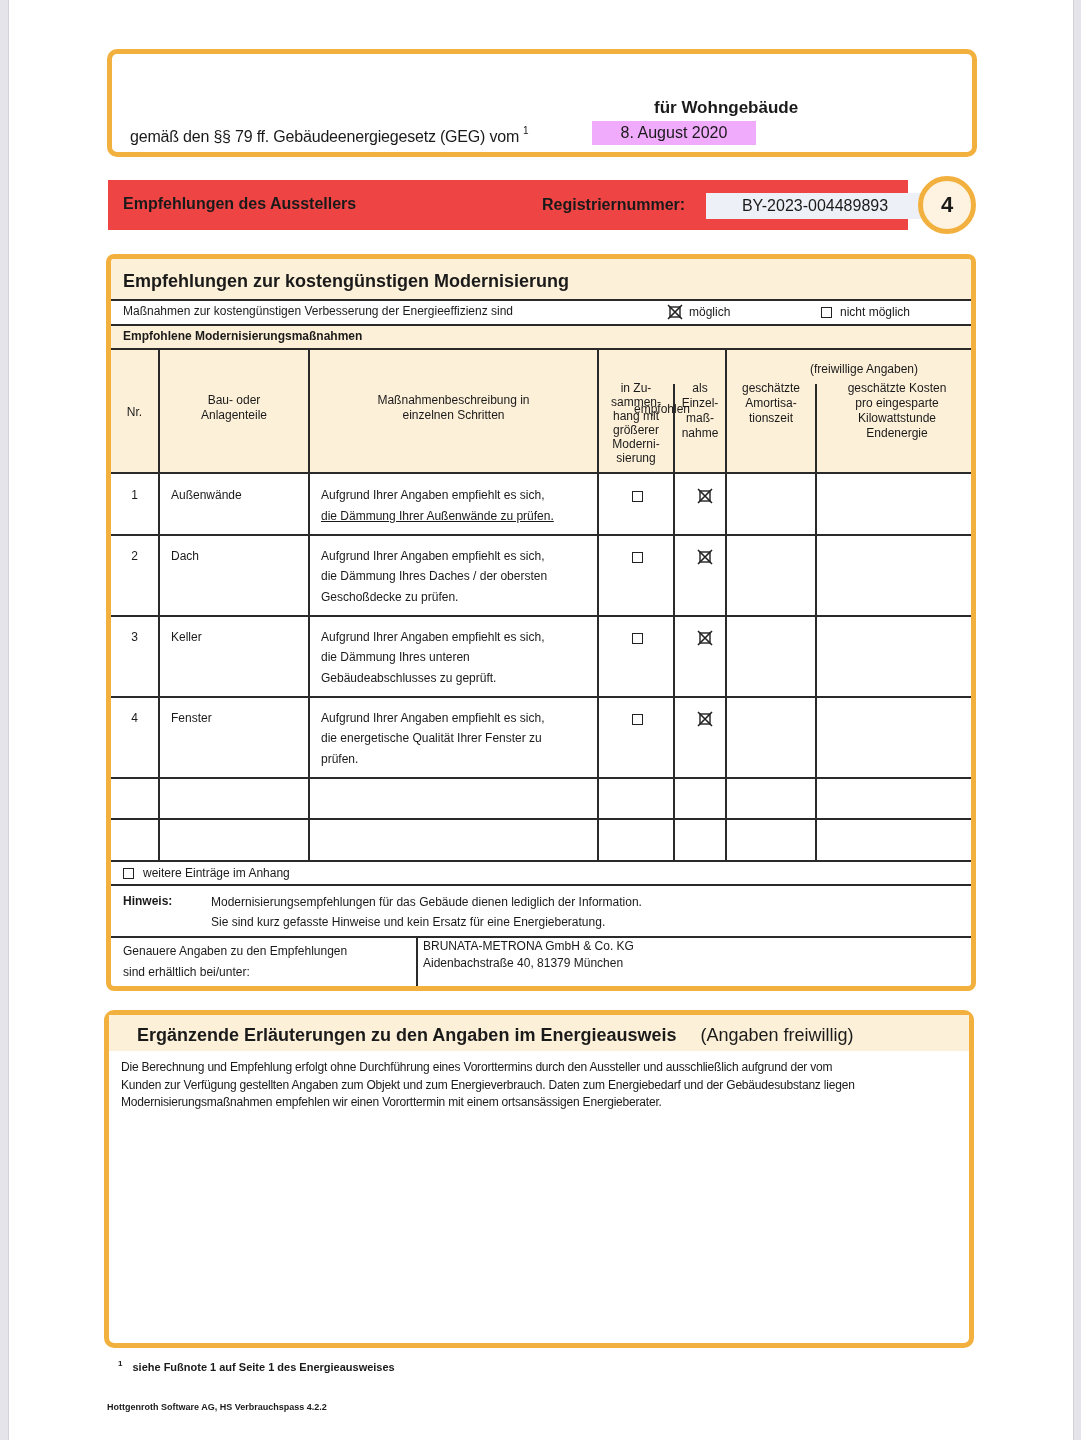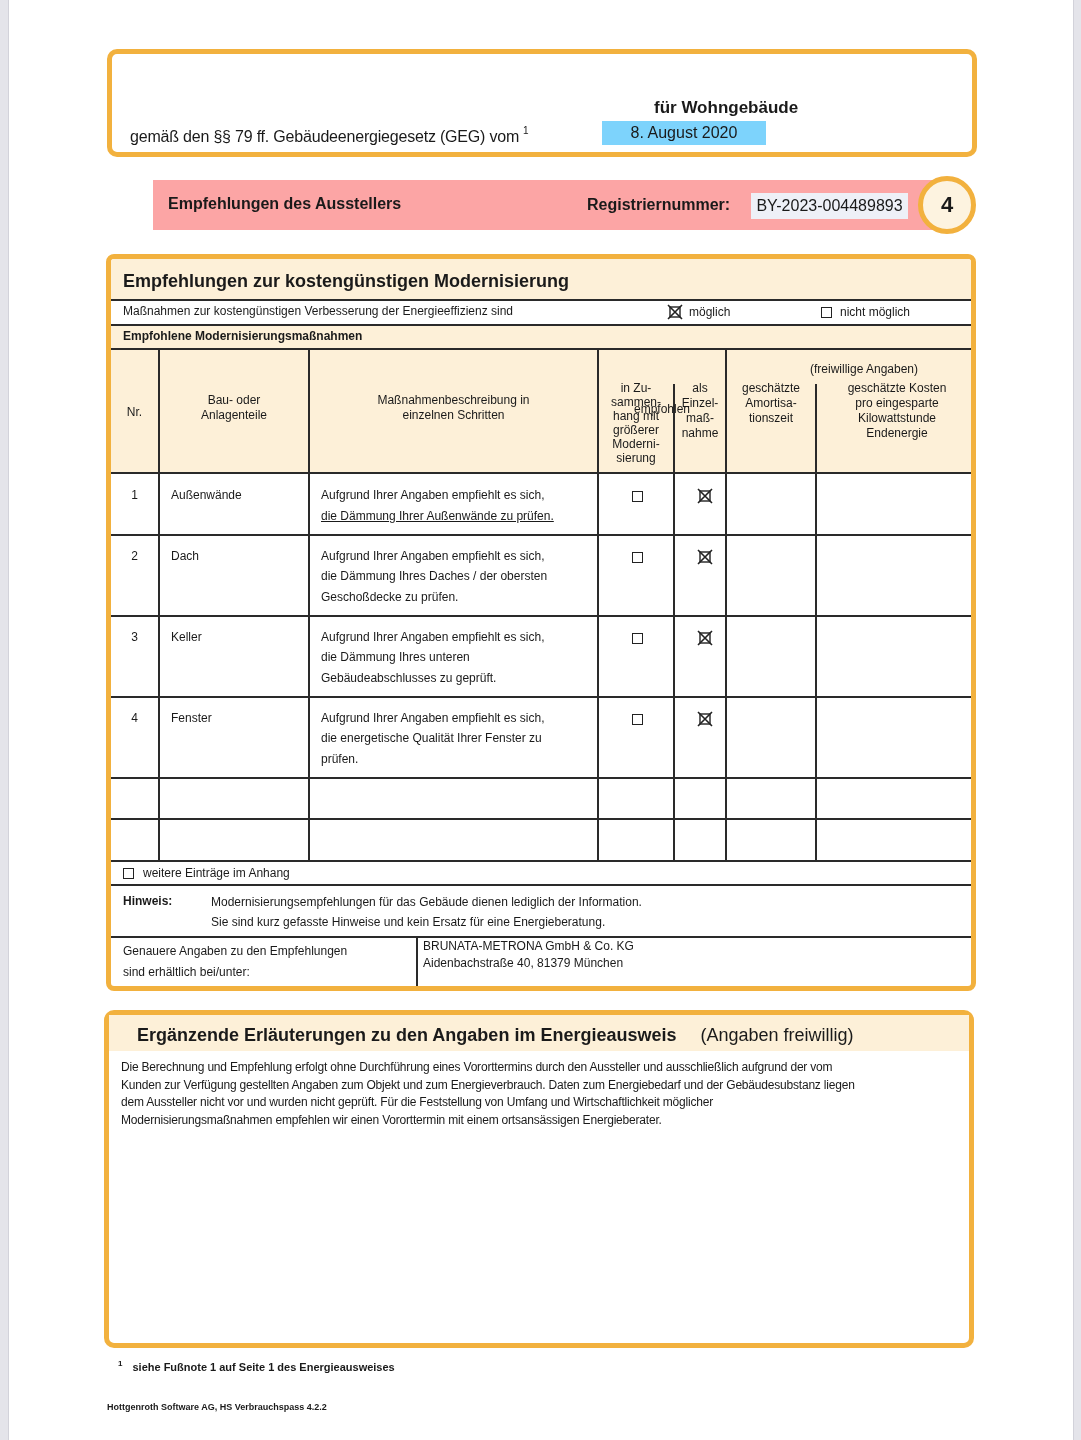--- a/index.html
+++ b/index.html
@@ -9,27 +9,27 @@
   .edge-right { position: absolute; right: 0; top: 0; width: 8px; height: 1440px; background: #e4e4ea; border-left: 1px solid #d2d2da; }
 
   .orange-box { position: absolute; border: 5px solid #f2b13e; border-radius: 10px; background: #fff; }
 
   
   #hdr { left: 107px; top: 49px; width: 870px; height: 108px; }
   #hdr .title { position: absolute; left: 18px; top: 6px; font-size: 56px; font-weight: bold; letter-spacing: -1px; color: #1c1c1c; }
   #hdr .subtitle { position: absolute; left: 542px; top: 44px; font-size: 17px; font-weight: bold; }
   #hdr .law { position: absolute; left: 18px; top: 71px; font-size: 16px; letter-spacing: -0.2px; }
   #hdr .law sup { font-size: 10px; vertical-align: 8px; margin-left: 4px; }
-  #hdr .date { position: absolute; left: 480px; top: 67px; width: 164px; height: 24px; background: #7dd3fc; font-size: 16px; text-align: center; line-height: 24px; margin-left: 10px; }
-
-  
-  #aus { position: absolute; left: 108px; top: 180px; width: 800px; height: 50px; background: #fca5a5; margin-left: 45px; }
+  #hdr .date { position: absolute; left: 480px; top: 67px; width: 164px; height: 24px; background: #f0abfc; font-size: 16px; text-align: center; line-height: 24px; }
+
+  
+  #aus { position: absolute; left: 108px; top: 180px; width: 800px; height: 50px; background: #ef4444; }
   #aus .lbl { position: absolute; left: 15px; top: 15px; font-size: 16px; font-weight: bold; }
   #aus .reg-lbl { position: absolute; left: 434px; top: 16px; font-size: 16px; font-weight: bold; }
-  #aus .reg-val { position: absolute; left: 598px; top: 13px; width: 157px; height: 26px; background: #eef0f7; font-size: 16px; text-align: center; line-height: 26px; }
+  #aus .reg-val { position: absolute; left: 598px; top: 13px; width: 218px; height: 26px; background: #eef0f7; font-size: 16px; text-align: center; line-height: 26px; }
   #pagebadge { position: absolute; left: 918px; top: 176px; width: 58px; height: 58px; border: 5px solid #f2b13e; border-radius: 50%; background: #fdf3e0; font-size: 22px; font-weight: bold; text-align: center; line-height: 48px; }
 
   
   #emp { left: 106px; top: 254px; width: 870px; height: 737px; overflow: hidden; border-radius: 8px; }
   #emp .hdrband { position: absolute; left: 0; top: 0; width: 100%; height: 42px; background: #fdf0d8; }
   #emp .h2 { position: absolute; left: 12px; top: 12px; font-size: 18px; font-weight: bold; }
   .hline { position: absolute; left: 0; width: 100%; height: 2px; background: #2a2a2a; }
   .vline { position: absolute; width: 2px; background: #2a2a2a; }
   .txt { position: absolute; font-size: 12.5px; line-height: 20px; }
   .small { font-size: 12px; }
@@ -193,19 +193,18 @@
   <div class="txt small" style="left:312px; top:677px;">BRUNATA-METRONA GmbH &amp; Co. KG</div>
   <div class="txt small" style="left:312px; top:694px;">Aidenbachstraße 40, 81379 München</div>
 </div>
 
 <div id="erg" class="orange-box">
   <div class="hdrband"></div>
   <div class="h2"><span style="font-weight:bold; margin:16px;">Ergänzende Erläuterungen zu den Angaben im Energieausweis</span><span>(Angaben freiwillig)</span></div>
   <div class="body">
     <div>Die Berechnung und Empfehlung erfolgt ohne Durchführung eines Vororttermins durch den Aussteller und ausschließlich aufgrund der vom</div>
     <div>Kunden zur Verfügung gestellten Angaben zum Objekt und zum Energieverbrauch. Daten zum Energiebedarf und der Gebäudesubstanz liegen</div>
-    <div>dem Aussteller nicht vor und wurden nicht geprüft. Für die Feststellung von Umfang und Wirtschaftlichkeit möglicher</div>
     <div>Modernisierungsmaßnahmen empfehlen wir einen Vorort­termin mit einem ortsansässigen Energieberater.</div>
   </div>
 </div>
 
 <div id="footnote"><sup>1</sup><span>siehe Fußnote 1 auf Seite 1 des Energieausweises</span></div>
 <div id="software">Hottgenroth Software AG, HS Verbrauchspass 4.2.2</div>
 
 </body></html>

